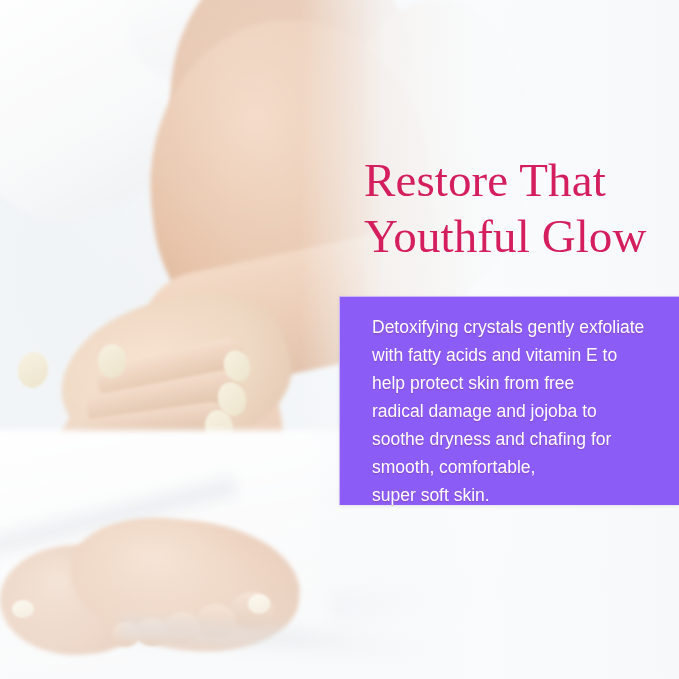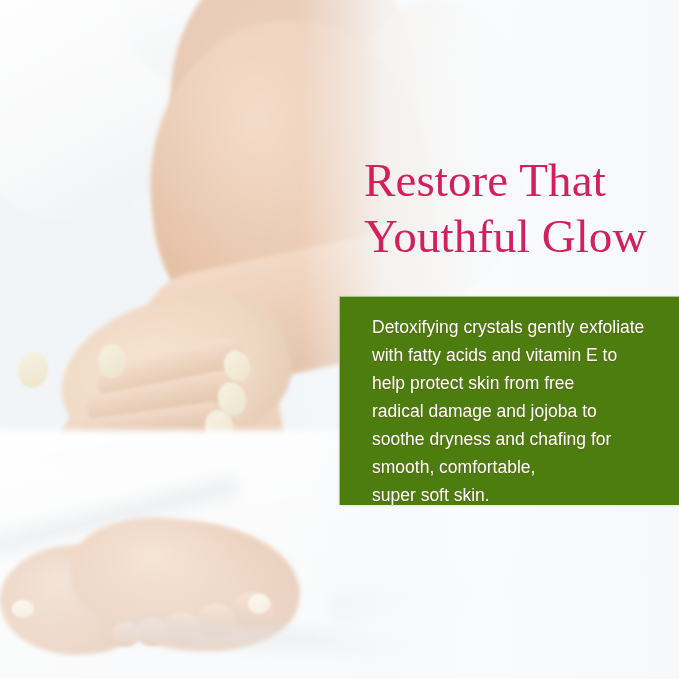--- a/index.html
+++ b/index.html
@@ -203,21 +203,21 @@
     line-height:56px;
     letter-spacing:.1px;
     color:#d41e5e;
     white-space:pre-line;
   }
 
   .pink-panel {
     position:absolute;
     left:339px; top:296px;
     width:340px; height:209px;
-    background:#4d7c0f;
+    background:#8b5cf6;
     border-top:1px solid rgba(255,255,255,.55);
     border-left:1px solid rgba(255,255,255,.55);
     box-shadow:0 1px 3px rgba(120,120,130,.18);
   }
 
   .panel-copy {
     position:absolute;
     left:32px; top:16px;
     right:10px;
     color:#ffffff;

